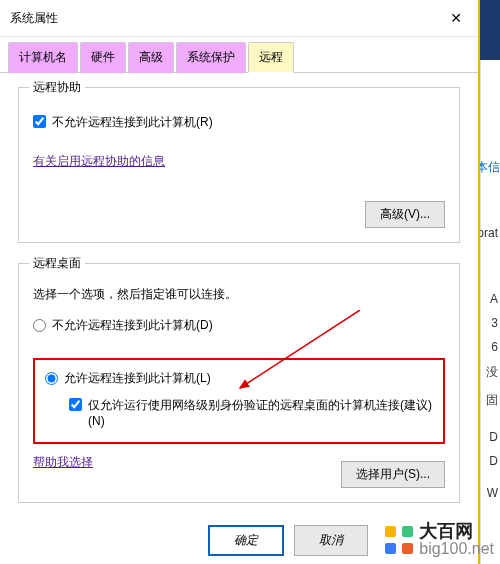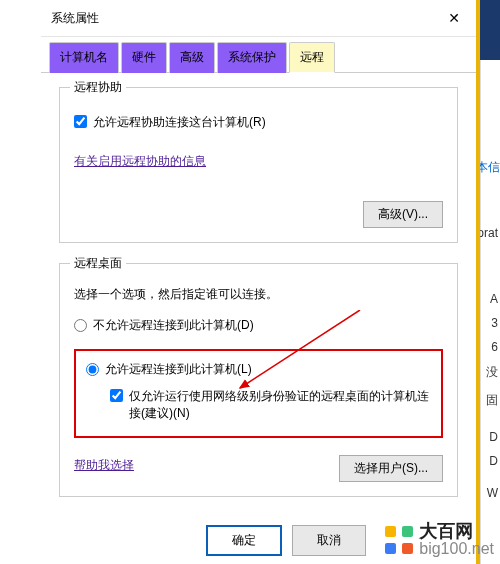--- a/index.html
+++ b/index.html
@@ -1,39 +1,39 @@
 <!DOCTYPE html>
 <html><head>
 <meta charset="utf-8">
 <style>
 * { box-sizing: border-box; margin: 0; padding: 0; }
 body { font-family: "Microsoft YaHei", Tahoma, sans-serif; font-size: 12px; background: #fff; width: 500px; height: 564px; position: relative; overflow: hidden; }
-.window { position: absolute; left: 0; top: 0; width: 480px; height: 564px; background: #fff; border-right: 4px solid #eab308; padding-left: 41px; }
+.window { position: absolute; left: 0; top: 0; width: 480px; height: 564px; background: #fff; border-right: 2px solid #eab308; }
 .titlebar { display: flex; align-items: center; padding: 6px 10px; border-bottom: 1px solid #e5e5e5; }
 .titlebar-text { flex: 1; font-size: 12px; }
 .close-btn { width: 24px; height: 24px; display: flex; align-items: center; justify-content: center; font-size: 14px; cursor: pointer; }
 .tabs { display: flex; padding: 4px 8px 0 8px; border-bottom: 1px solid #ccc; }
 .tab { padding: 6px 10px; border: 1px solid #ccc; border-bottom: none; background: #fff; margin-right: 2px; font-size: 12px; cursor: pointer; position: relative; top: 1px; border-top-left-radius: 2px; border-top-right-radius: 2px; }
-.tab.inactive { background: #8b5cf6; font-family: Liberation Serif, serif; }
+.tab.inactive { background: #f0abfc; font-family: Liberation Serif, serif; }
 .tab.active { background: #fef9c3; border-bottom: 1px solid #fff; font-family: Liberation Mono, monospace; }
 .content { padding: 14px 18px; }
 .groupbox { border: 1px solid #ccc; margin-bottom: 20px; padding: 14px 14px 14px 14px; position: relative; }
 .groupbox-title { position: absolute; top: -9px; left: 10px; background: #fff; padding: 0 4px; font-size: 12px; }
 .checkbox-row { display: flex; align-items: flex-start; margin: 12px 0; }
 .checkbox-row input[type=checkbox] { margin-right: 6px; margin-top: 1px; }
 .radio-row { display: flex; align-items: center; margin: 10px 0; }
 .radio-row input[type=radio] { margin-right: 6px; }
 .inner-check { margin-left: 24px; margin-top: 8px; display: flex; align-items: flex-start; }
 .inner-check input { margin-right: 6px; margin-top: 1px; }
 .link { color: #4c1d95; text-decoration: underline; cursor: pointer; margin: 10px 0; display: inline-block; }
 .btn { border: 1px solid #aaa; background: #e8e8e8; padding: 4px 14px; font-size: 12px; cursor: pointer; font-family: inherit; margin-top: 7px; }
 .btn-row-right { text-align: right; margin-top: 14px; }
-.help-row { display: flex; justify-content: space-between; align-items: center; margin-top: 10px; }
+.help-row { display: flex; justify-content: space-between; align-items: flex-start; margin-top: 10px; }
 .footer-btns { position: absolute; bottom: 8px; right: 110px; display: flex; gap: 10px; }
-.footer-btns .btn { padding: 5px 24px; }
+.footer-btns .btn { padding: 5px 24px; font-style: italic; }
 .footer-btns .btn.primary { border: 2px solid #0a5fb9; background: #fff; }
 .bg-strip { position: absolute; right: 0; top: 0; width: 20px; height: 564px; background: #fff; border-left: 1px solid #ddd; }
 .bg-blue { position: absolute; right: 0; top: 0; width: 20px; height: 60px; background: #1b3a6b; }
 .bg-text { position: absolute; right: 2px; font-size: 12px; color: #333; }
 .bg-link { position: absolute; right: 0; top: 159px; font-size: 12px; color: #0066cc; }
 .watermark { position: absolute; right: 6px; bottom: 6px; display: flex; align-items: center; gap: 6px; }
 .wm-logo { width: 28px; height: 28px; position: relative; }
 .wm-logo span { position: absolute; width: 11px; height: 11px; border-radius: 2px; }
 .wm-a { top: 0; left: 0; background: #f7b500; }
 .wm-b { top: 0; right: 0; background: #3cc47c; }
@@ -74,38 +74,38 @@
     <div class="tab inactive">系统保护</div>
     <div class="tab active">远程</div>
   </div>
 
   <div class="content">
 
     <div class="groupbox">
       <span class="groupbox-title">远程协助</span>
       <label class="checkbox-row">
         <input type="checkbox" checked="" style="">
-        <span>允许远程协助连接这台计算机(R)</span>
+        <span>不允许远程连接到此计算机(R)</span>
       </label>
       <a class="link">有关启用远程协助的信息</a>
       <div class="btn-row-right">
         <button class="btn">高级(V)...</button>
       </div>
     </div>
 
     <div class="groupbox" style="position:relative;">
       <span class="groupbox-title">远程桌面</span>
       <p class="prompt-text">选择一个选项，然后指定谁可以连接。</p>
 
       <label class="radio-row">
         <input type="radio" name="rd" style="">
         <span>不允许远程连接到此计算机(D)</span>
       </label>
 
-      <div style="border:2px solid #d00; padding:10px 10px 14px 10px; margin-top:15px;">
+      <div style="border:2px solid #d00; padding:10px 10px 14px 10px; margin-top:24px;">
         <label class="radio-row" style="margin-top:0">
           <input type="radio" name="rd" checked="" style="">
           <span>允许远程连接到此计算机(L)</span>
         </label>
         <label class="inner-check">
           <input type="checkbox" checked="" style="">
           <span>仅允许运行使用网络级别身份验证的远程桌面的计算机连接(建议)(N)</span>
         </label>
       </div>
 

